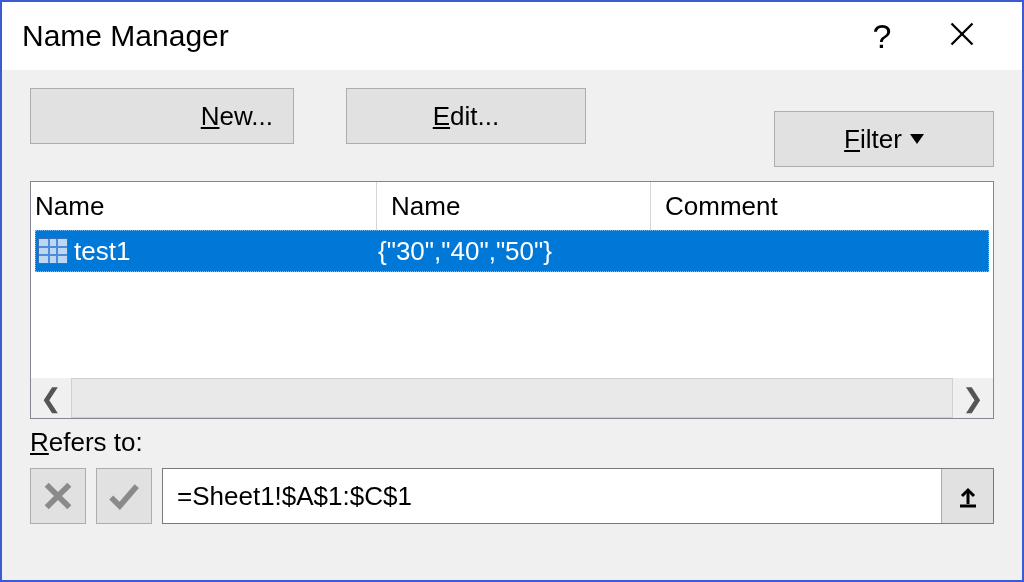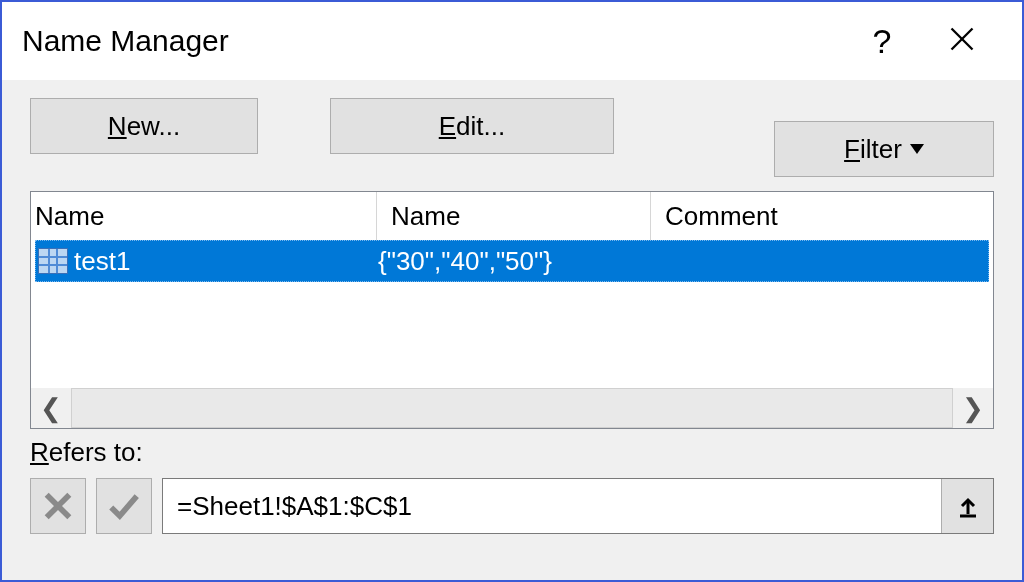--- a/index.html
+++ b/index.html
@@ -10,21 +10,21 @@
     background: #fff;
   }
   .dialog {
     width: 1024px; height: 582px;
     border: 2px solid #3b5bd6;
     background: #f0f0f0;
     display: flex; flex-direction: column;
   }
   
   .titlebar {
-    height: 78px;
+    height: 68px;
     background: #ffffff;
     display: flex; align-items: center;
     padding: 0 20px;
   }
   .titlebar .title {
     font-size: 30px;
     color: #000;
     flex: 0 0 auto;
   }
   .titlebar .spacer { flex: 1; }
@@ -51,22 +51,22 @@
     border: 1px solid #adadad;
     font-size: 26px;
     color: #000;
     display: inline-flex;
     align-items: center;
     justify-content: center;
     padding: 0 20px;
     cursor: default;
   }
   .btn .ul { text-decoration: underline; }
-  #btn-new { width: 228px; }
-  #btn-edit { width: 284px; margin-left: 72px; }
+  #btn-new { width: 264px; justify-content: flex-end; }
+  #btn-edit { width: 240px; margin-left: 52px; }
   #btn-filter { width: 220px; margin-left: auto; margin-top: 23px; }
   #btn-filter .caret {
     display: inline-block; margin-left: 8px;
     width: 0; height: 0;
     border-left: 7px solid transparent;
     border-right: 7px solid transparent;
     border-top: 10px solid #000;
     vertical-align: middle;
   }
   

